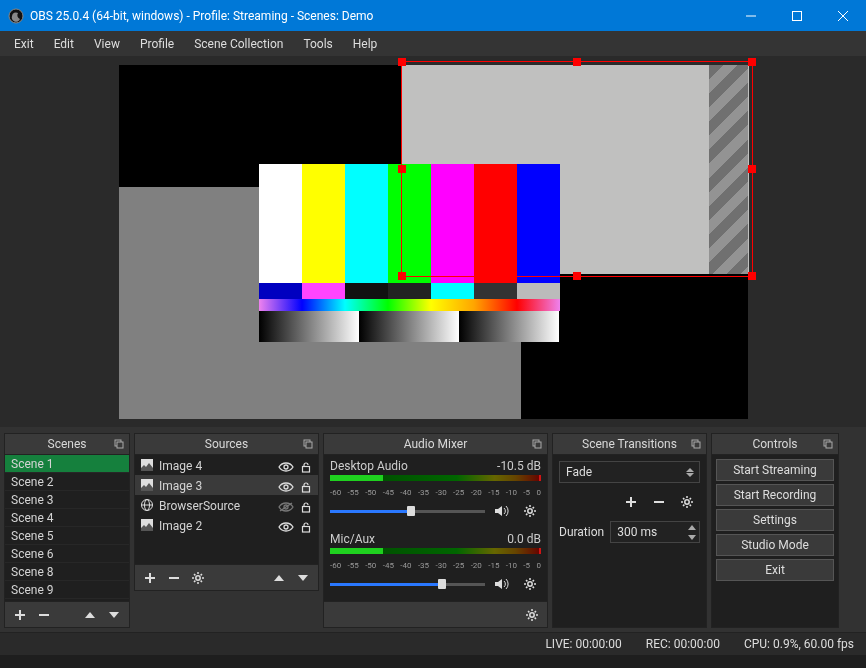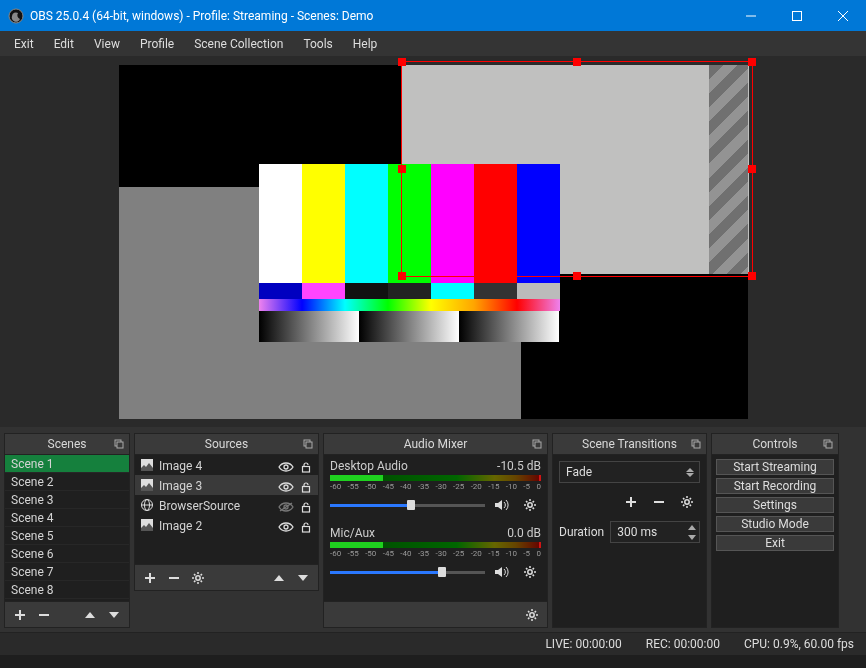--- a/index.html
+++ b/index.html
@@ -65,21 +65,21 @@
   .src-ico { width:16px; height:16px; display:flex; align-items:center; justify-content:center;}
 
   
   .mixer-ch { padding:4px 6px 6px; }
   .mixer-head { display:flex; justify-content:space-between; color:#ccc; }
   .meter { position:relative; height:6px; margin-top:2px;
      background: linear-gradient(90deg,#004400 0%,#006600 60%,#666600 78%,#664400 88%,#660000 100%); }
   .meter::before { content:""; position:absolute; left:0; top:0; bottom:0; width:25%;
      background: linear-gradient(90deg,#1fd11f 0%, #1fd11f 100%); }
   .meter::after { content:""; position:absolute; right:0; top:0; bottom:0; width:2px; background:#d01515;}
-  .ticks { display:flex; justify-content:space-between; margin-top:1px;text-align:center;}
+  .ticks { display:flex; justify-content:space-between; margin-top:7px;text-align:center;}
   .ticks span { font-size:8px; color:#999;}
   .slider-row { display:flex; align-items:center; gap:6px; margin-top:3px;}
   .slider { flex:1; height:12px; position:relative; }
   .slider .track { position:absolute; left:0; right:0; top:5px; height:3px; background:#555;}
   .slider .fill { position:absolute; left:0; top:5px; height:3px; background:#2a78ff;}
   .slider .thumb { position:absolute; top:1px; width:8px; height:10px; background:#dcdcdc; border-radius:1px; transform:translateX(-50%);}
 
   
   .trans-body { padding:6px; color:#ddd; display:flex; flex-direction:column; gap:8px;}
   .trans-row1 { display:flex; gap:6px; align-items:center;}
@@ -88,21 +88,21 @@
   .chev .up, .chev .dn { width:0;height:0;border-left:4px solid transparent;border-right:4px solid transparent;}
   .chev .up { border-bottom:4px solid #aaa;} .chev .dn { border-top:4px solid #aaa;}
   .trans-row2 { display:flex; gap:6px; justify-content:flex-end; padding-right:2px;}
   .trans-row3 { display:flex; gap:6px; align-items:center;}
   .spin { flex:1; height:22px; background:#222; border:1px solid #444; padding:0 16px 0 6px; display:flex; align-items:center; position:relative;}
   .spin .sp { position:absolute; right:0; top:0; bottom:0; width:14px; display:flex; flex-direction:column;}
   .spin .sp div { flex:1; display:flex; align-items:center; justify-content:center;}
 
   
   .ctrl-body { padding:4px; display:flex; flex-direction:column; gap:3px;}
-  .ctrl-btn { height:16px; background:#3a3a3a; border:1px solid #555; color:#ddd; display:flex; align-items:center; justify-content:center;}
+  .ctrl-btn { height:22px; background:#3a3a3a; border:1px solid #555; color:#ddd; display:flex; align-items:center; justify-content:center;}
 
   
   .statusbar { display:flex; justify-content:flex-end; align-items:center; gap:24px; padding:4px 12px; color:#ddd; background:#2a2a2a; border-top:1px solid #222;}
 </style>
 </head>
 <body>
 
 <div class="titlebar">
   <svg class="app-icon" viewBox="0 0 16 16">
       <circle cx="8" cy="8" r="7" fill="#111" stroke="#888"></circle>
@@ -195,21 +195,20 @@
           </svg>
         </span>
     </div>
     <div class="panel-body" id="scenes-list">
         <div class="listitem sel">Scene 1</div>
         <div class="listitem">Scene 2</div>
         <div class="listitem">Scene 3</div>
         <div class="listitem">Scene 4</div>
         <div class="listitem">Scene 5</div>
         <div class="listitem">Scene 6</div>
-        <div class="listitem">Scene 7</div>
         <div class="listitem">Scene 8</div>
         <div class="listitem">Scene 9</div>
       </div>
     <div class="panel-foot">
       <div class="icon-btn">
           <svg width="14" height="14" stroke="#ddd" stroke-width="2">
             <line x1="7" y1="2" x2="7" y2="12"></line>
             <line x1="2" y1="7" x2="12" y2="7"></line>
           </svg>
         </div>

